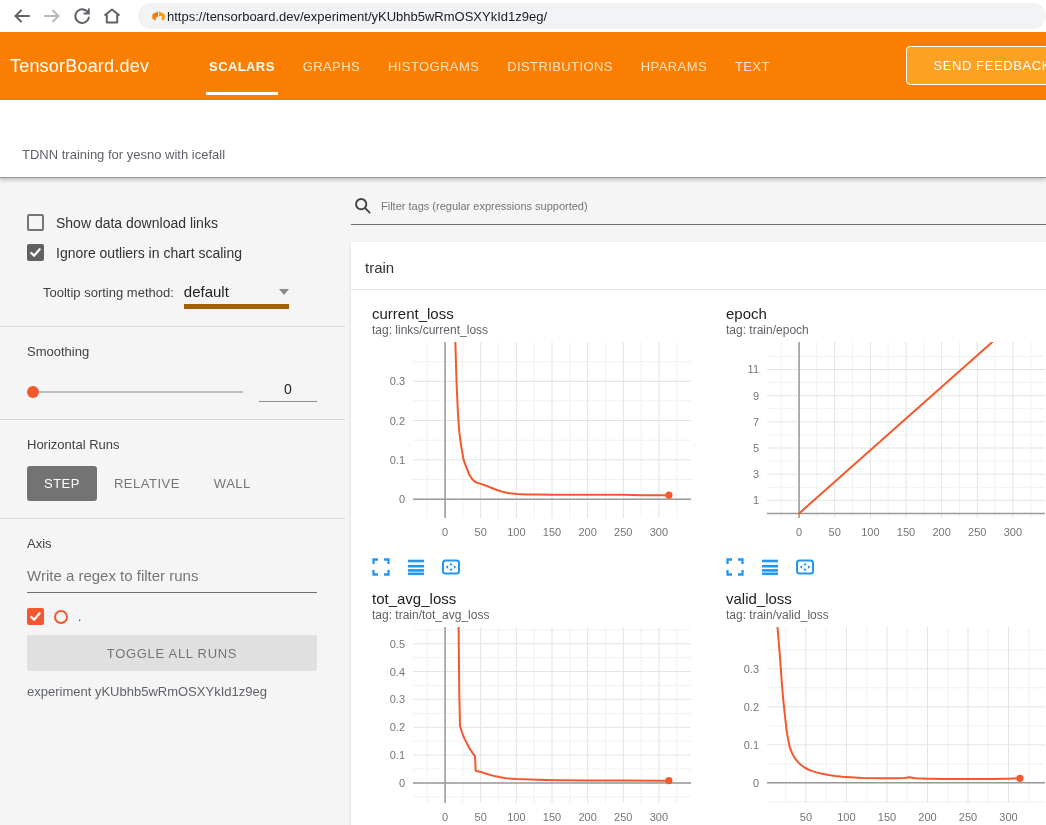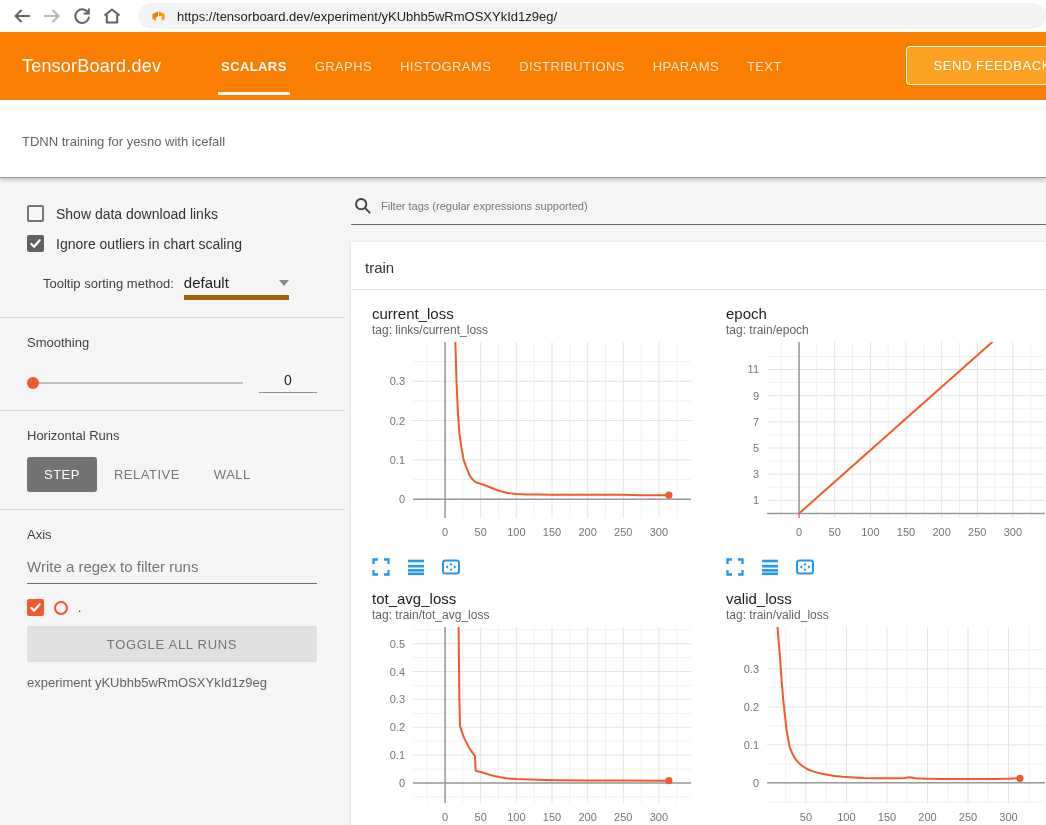--- a/index.html
+++ b/index.html
@@ -2,38 +2,38 @@
 <html><head>
 <meta charset="utf-8">
 <style>
   * { box-sizing: border-box; margin: 0; padding: 0; }
   html,body { width:1046px; height:825px; overflow:hidden; }
   body { font-family:"Liberation Sans", sans-serif; background:#fff; position:relative; }
 
   
   .browser-bar { height:32px; background:#fff; display:flex; align-items:center; padding-left:10px; gap:6px; }
   .nav-icon { width:24px; height:24px; display:flex; align-items:center; justify-content:center; flex:0 0 auto; }
-  .url-pill { margin-left:8px; width:912px; height:26px; background:#f1f3f4; border-radius:14px; display:flex; align-items:center; padding:0 13px; gap:11px; }
+  .url-pill { margin-left:8px; width:912px; height:26px; background:#f1f3f4; border-radius:14px; display:flex; align-items:center; padding:0 13px; gap:1px; }
   .url-text { font-size:13px; color:#202124; white-space:nowrap; }
 
   
-  .app-header { height:68px; display:flex; align-items:center; position:relative; padding-left:22px; }
+  .app-header { height:68px; display:flex; align-items:center; position:relative; padding-left:10px; }
   .brand { color:#fff; font-size:18px; font-weight:500; margin-right:46px; letter-spacing:0.2px; }
   .tabs { display:flex; height:100%; align-items:stretch; }
   .tab { position:relative; display:flex; align-items:center; padding:0 14px; font-size:13px; font-weight:500; letter-spacing:0.4px; color:rgba(255,255,255,0.78); cursor:pointer; }
   .tab.active { color:#fff; font-weight:700; }
   .tab.active::after { content:""; position:absolute; left:11px; right:11px; bottom:5px; height:3px; background:#fff; }
   .feedback-btn { position:absolute; right:-32px; top:14px; height:39px; padding:0 26px; border:1.5px solid #ffffff; border-radius:4px; color:#fff; font-size:13px; font-weight:500; letter-spacing:0.6px; display:flex; align-items:center; cursor:pointer; }
 
   
-  .experiment-bar { height:78px; background:#fff; display:flex; align-items:flex-end; padding:0 0 28px 22px; font-size:13px; color:#5f6368; border-bottom:1px solid #979797; box-shadow:0 2px 4px rgba(0,0,0,0.22); position:relative; z-index:3; }
+  .experiment-bar { height:78px; background:#fff; display:flex; align-items:flex-end; padding:0 0 15px 22px; font-size:13px; color:#5f6368; border-bottom:1px solid #979797; box-shadow:0 2px 4px rgba(0,0,0,0.22); position:relative; z-index:3; }
 
   
   .content { display:flex; height:647px; background:#f5f5f5; }
-  .sidebar { flex:0 0 345px; width:345px; padding-top:27px; overflow:hidden; }
+  .sidebar { flex:0 0 345px; width:345px; padding-top:36px; overflow:hidden; }
   .sb-pad { padding:0 28px 0 27px; }
   .sb-divider { border-top:1px solid #d9d9d9; margin:17px 0; }
   .cb-row { display:flex; align-items:center; gap:12px; margin-bottom:13px; cursor:pointer; }
   .cb-box { width:17px; height:17px; border-radius:2px; flex:0 0 auto; display:flex; align-items:center; justify-content:center; }
   .cb-box.unchecked { border:2px solid #757575; background:transparent; }
   .cb-box.checked-gray { background:#616161; }
   .cb-label { font-size:14px; color:#333; }
   .tooltip-row { margin-top:22px; display:flex; align-items:baseline; gap:10px; }
   .tooltip-label { font-size:13px; color:#424242;margin-left:16px; }
   .dropdown { display:flex; align-items:center; justify-content:space-between; width:105px; border-bottom:5px solid #a16207; padding-bottom:4px; cursor:pointer; }

